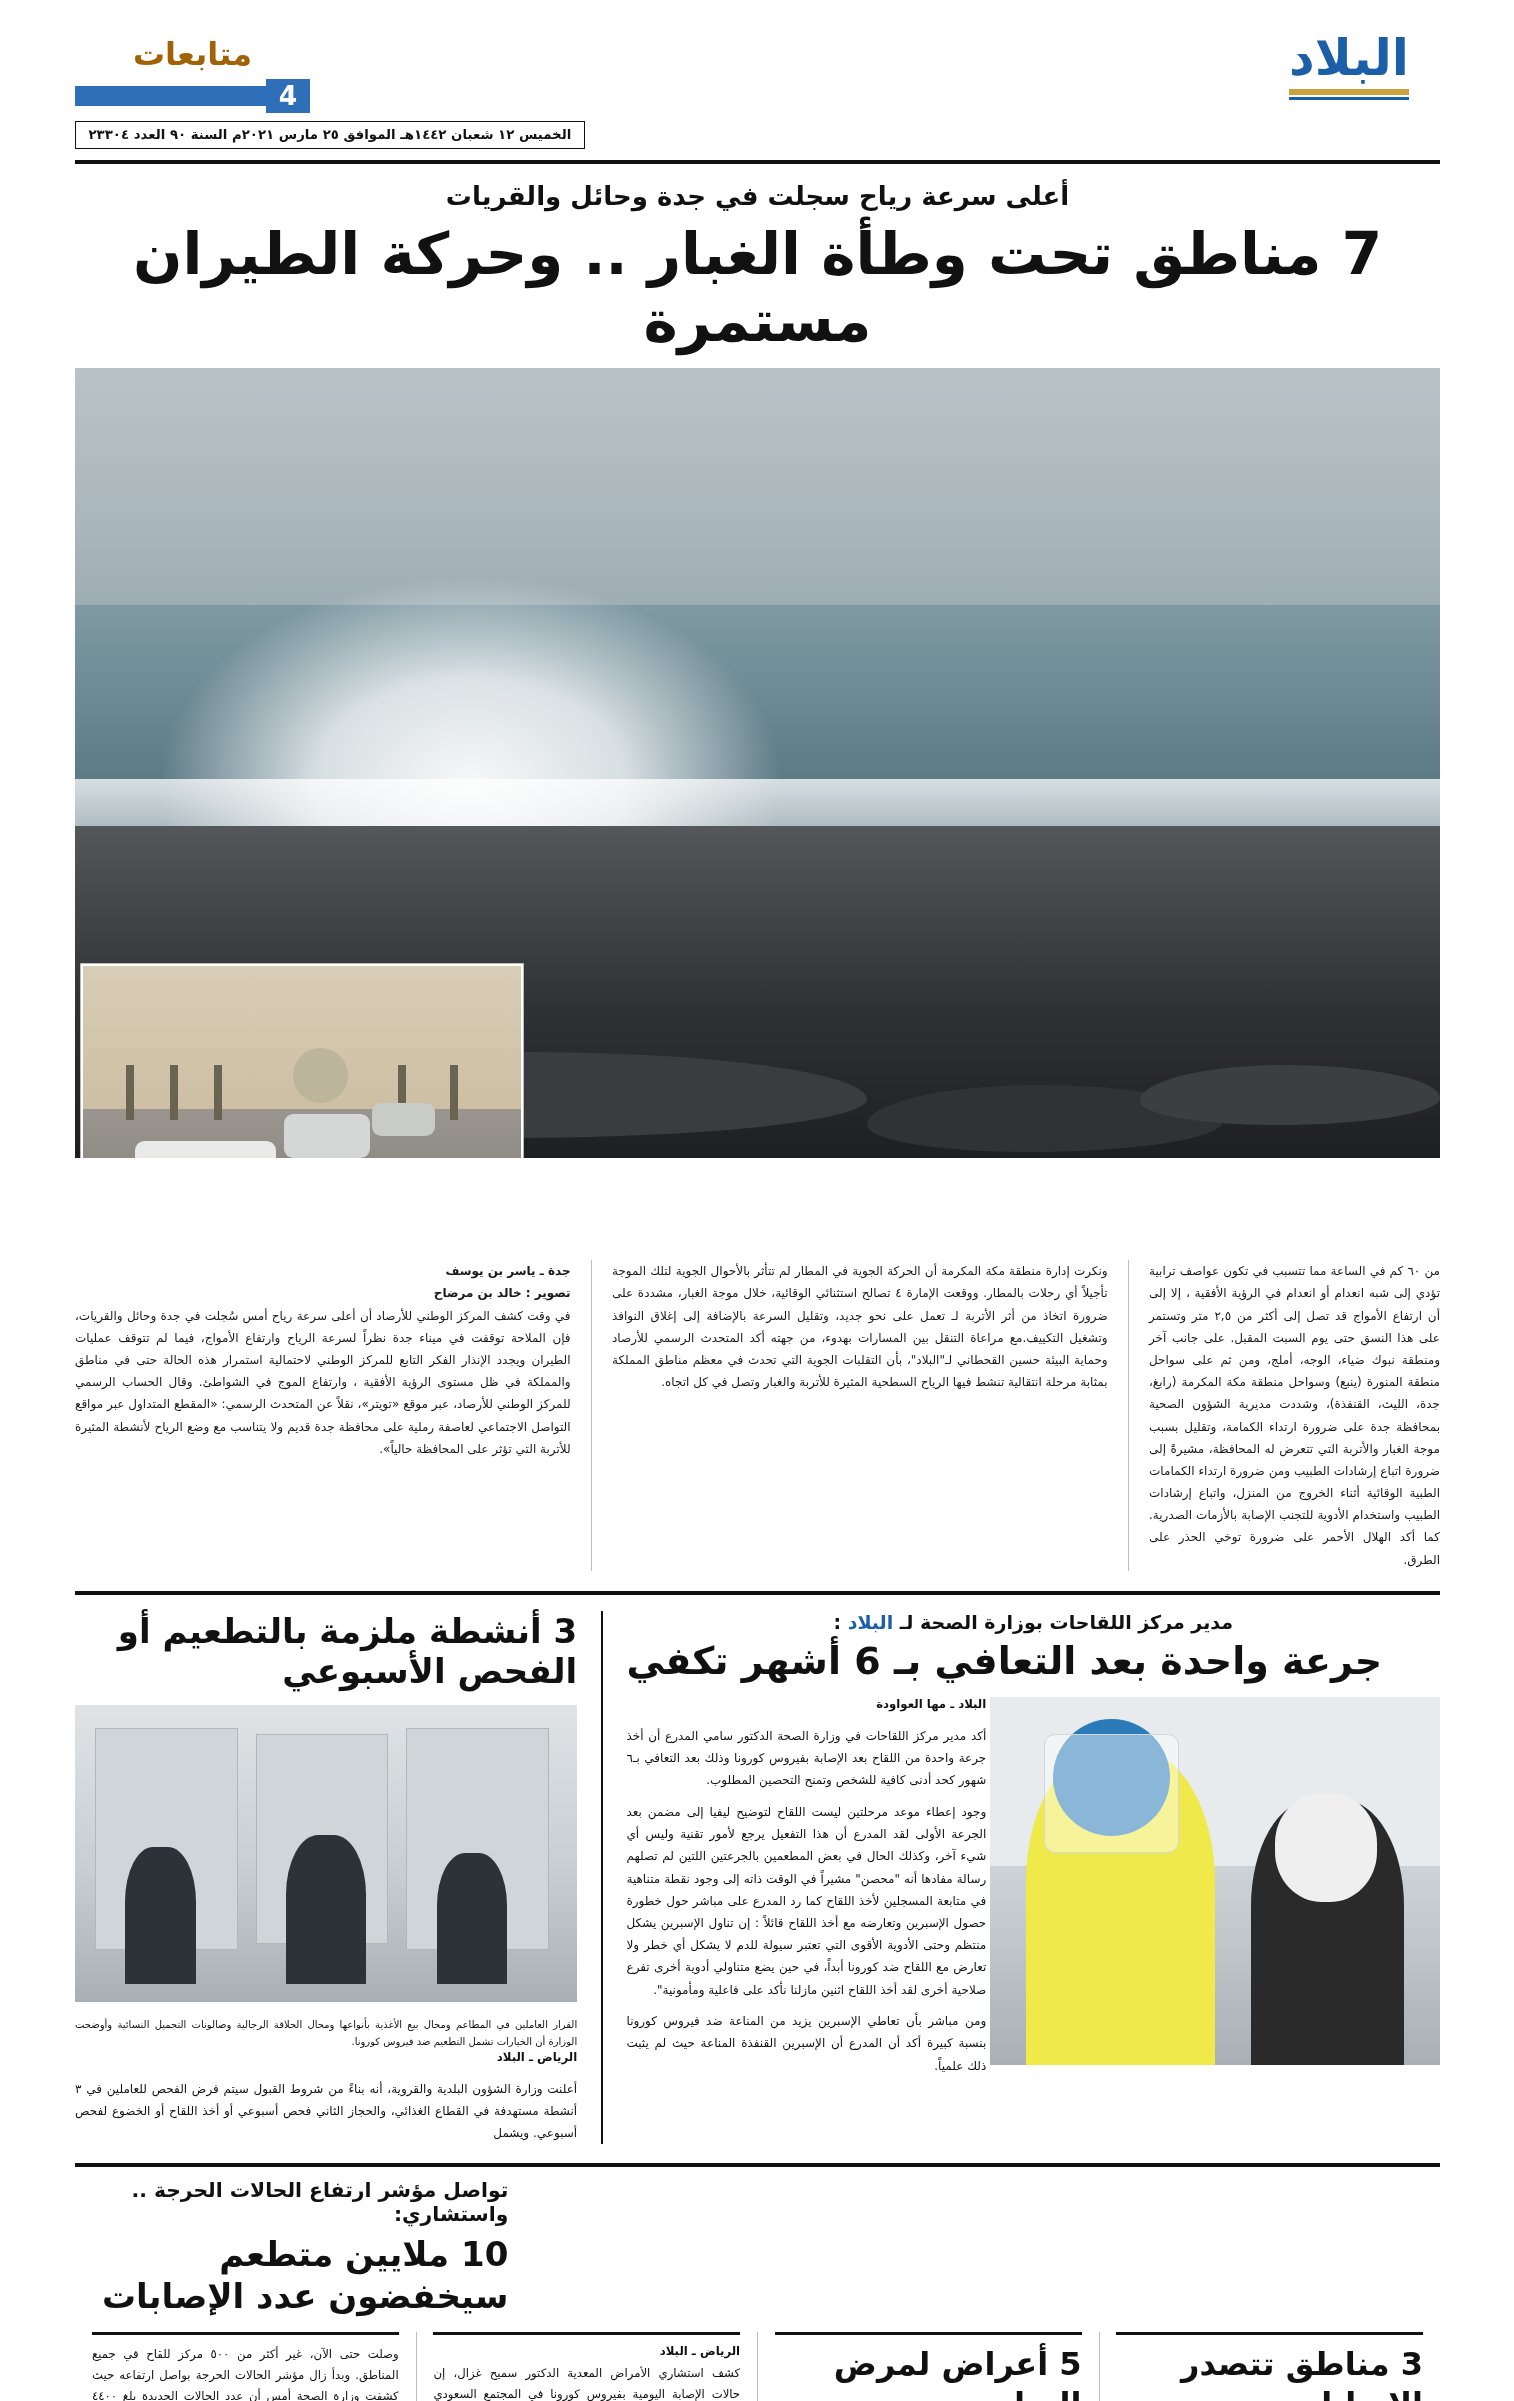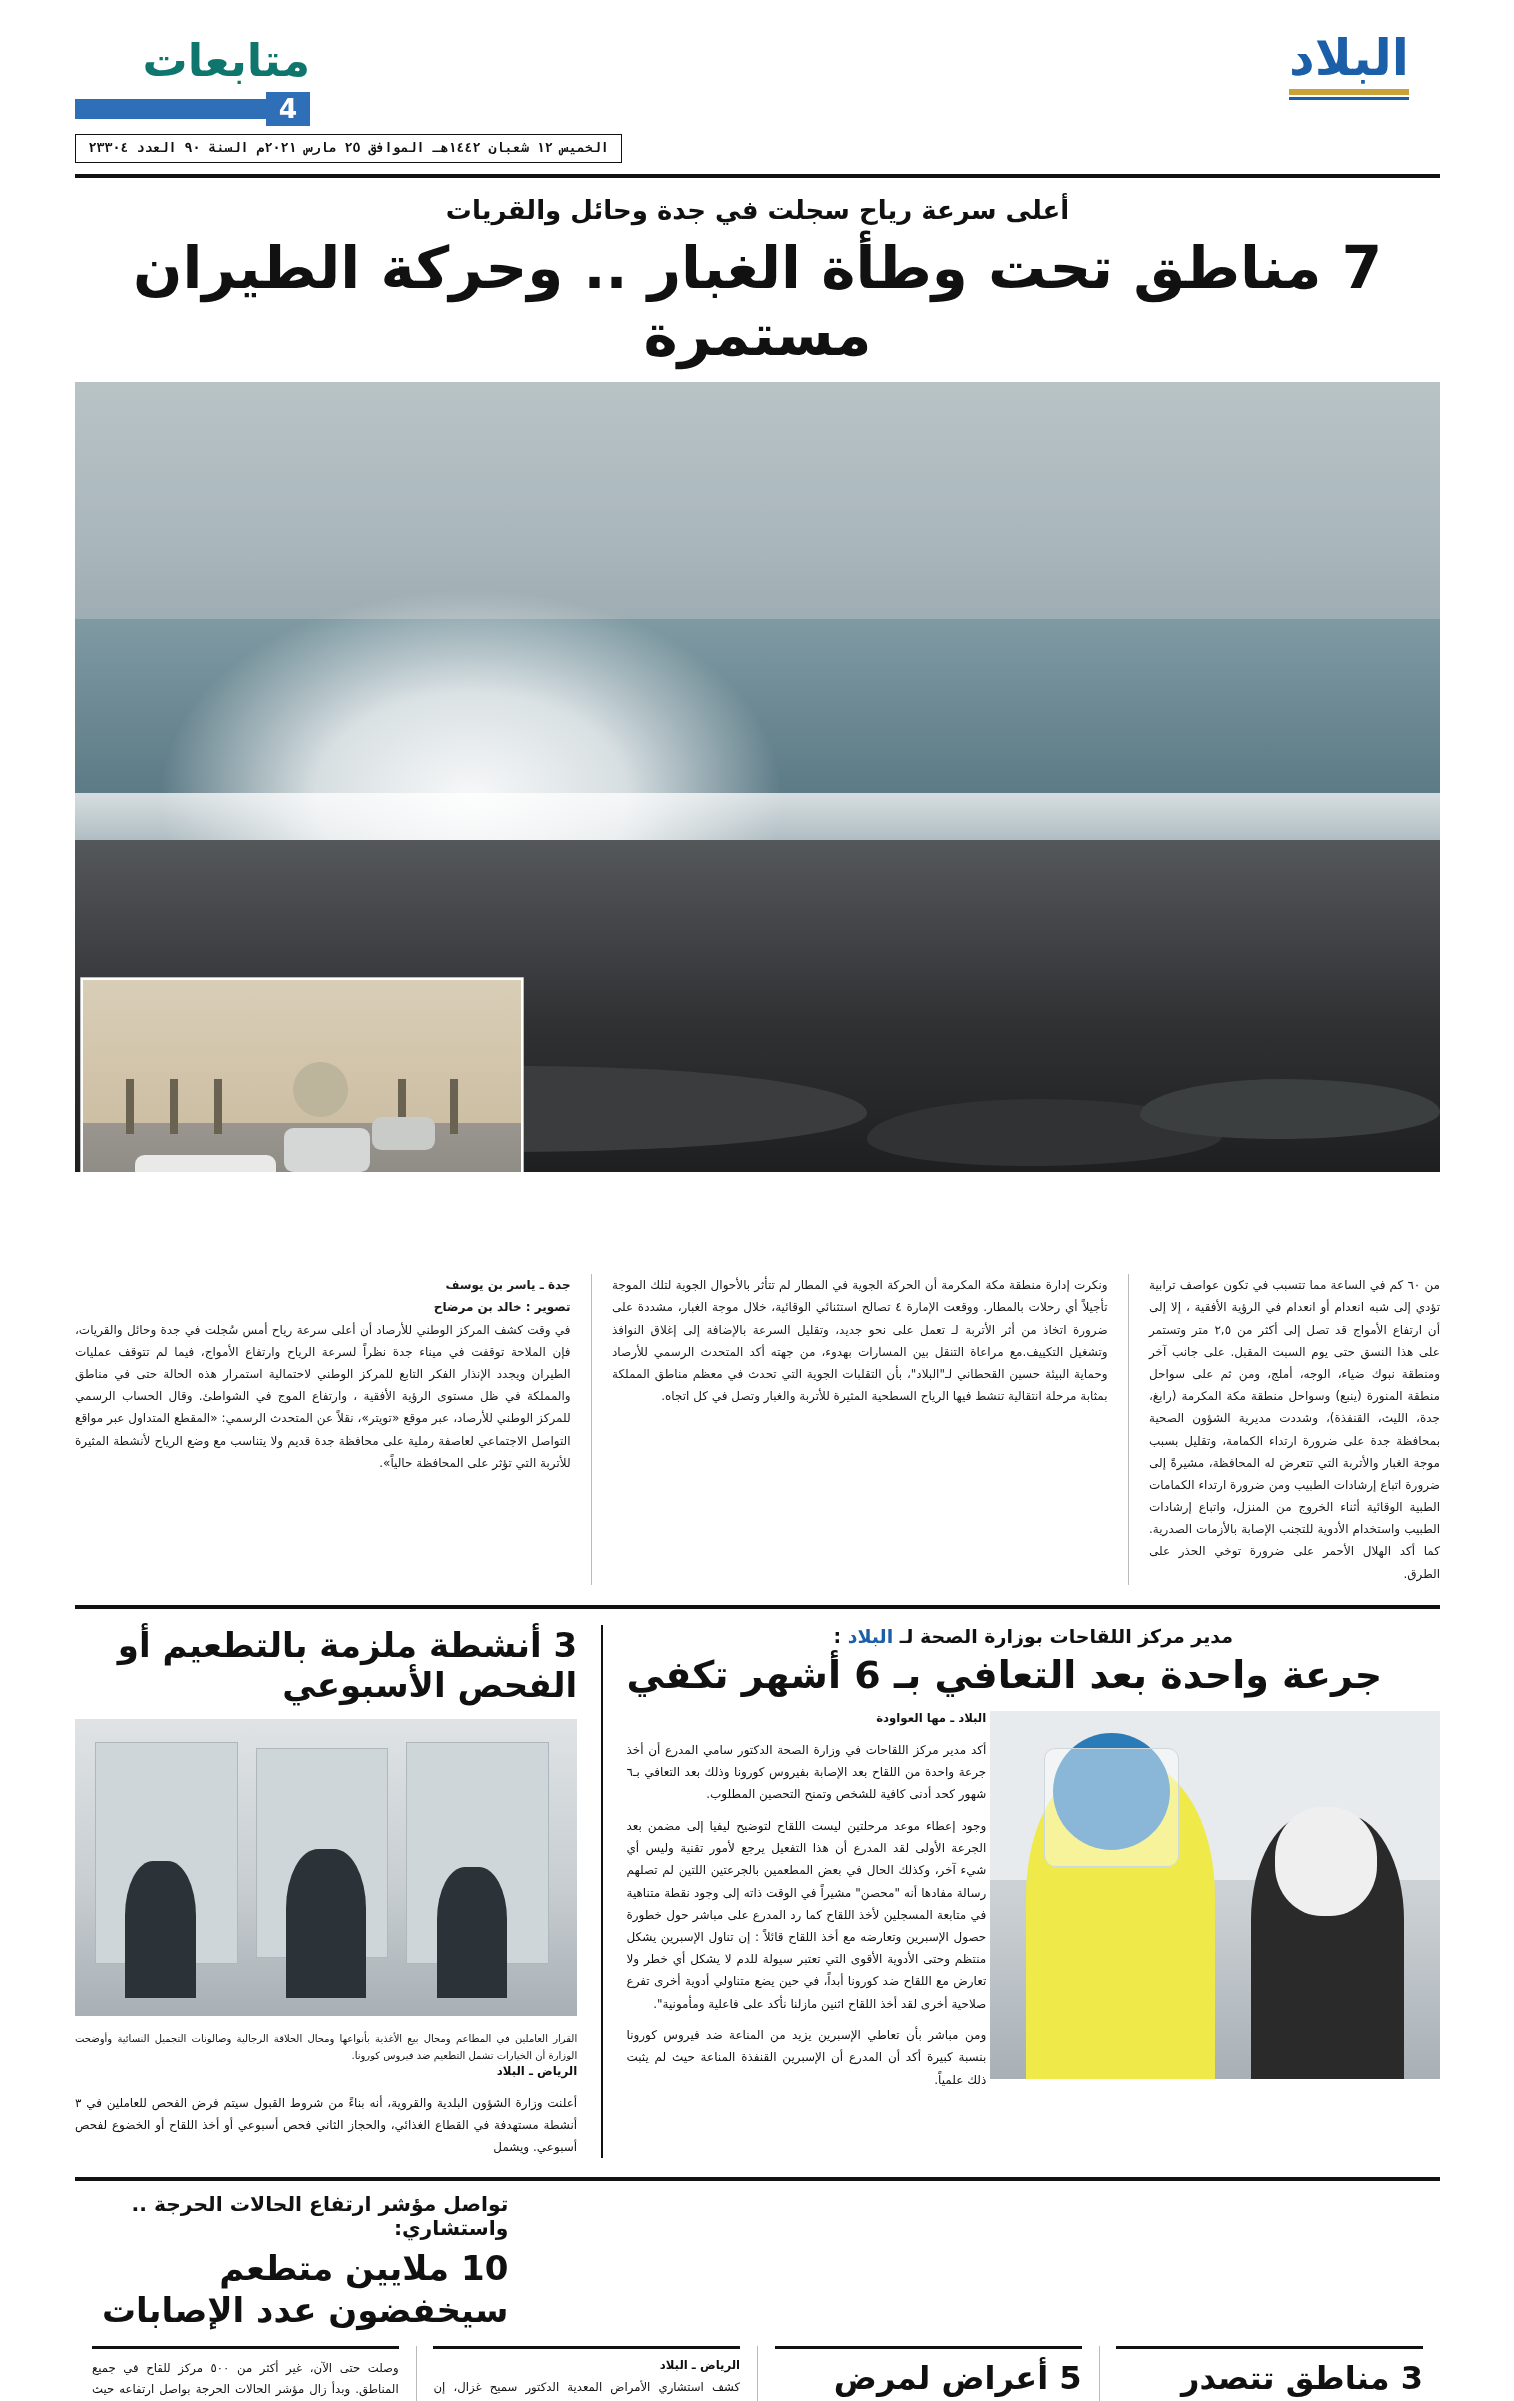--- a/index.html
+++ b/index.html
@@ -26,26 +26,26 @@
     padding:23.5px 75px 0 75px;
     box-sizing:border-box;
   }
   .section-block{
     text-align:left;
     direction:rtl;
     min-width:235px;
     padding-top:14px;
   }
   .section-title{
-    font-size:45px;
+    font-size:32px;
     font-weight:bold;
     letter-spacing:-0.8px;
-    color:#0f766e;
+    color:#a16207;
     line-height:1;
-    text-align:right;
+    text-align:center;
   }
   .section-badge-row{
     display:flex;
     align-items:center;
     justify-content:flex-start;
     margin-top:9.4px;
     gap:0;
   }
   .section-bar{
     height:20.3px;
@@ -92,21 +92,20 @@
     height:3.1px;
     background:#1b5fa8;
     margin-top:2.3px;
   }
 
   .dateline-row{
     display:flex;
     align-items:flex-start;
     padding:7.8px 75px 0 75px;
     box-sizing:border-box;
-    font-family:Liberation Mono, monospace;
   }
   .dateline{
     border:0.8px solid #111;
     padding:5.5px 12.5px;
     font-size:13.3px;
     font-weight:bold;
     white-space:nowrap;
     letter-spacing:0;
   }
   .dateline-fill{flex:1;}

